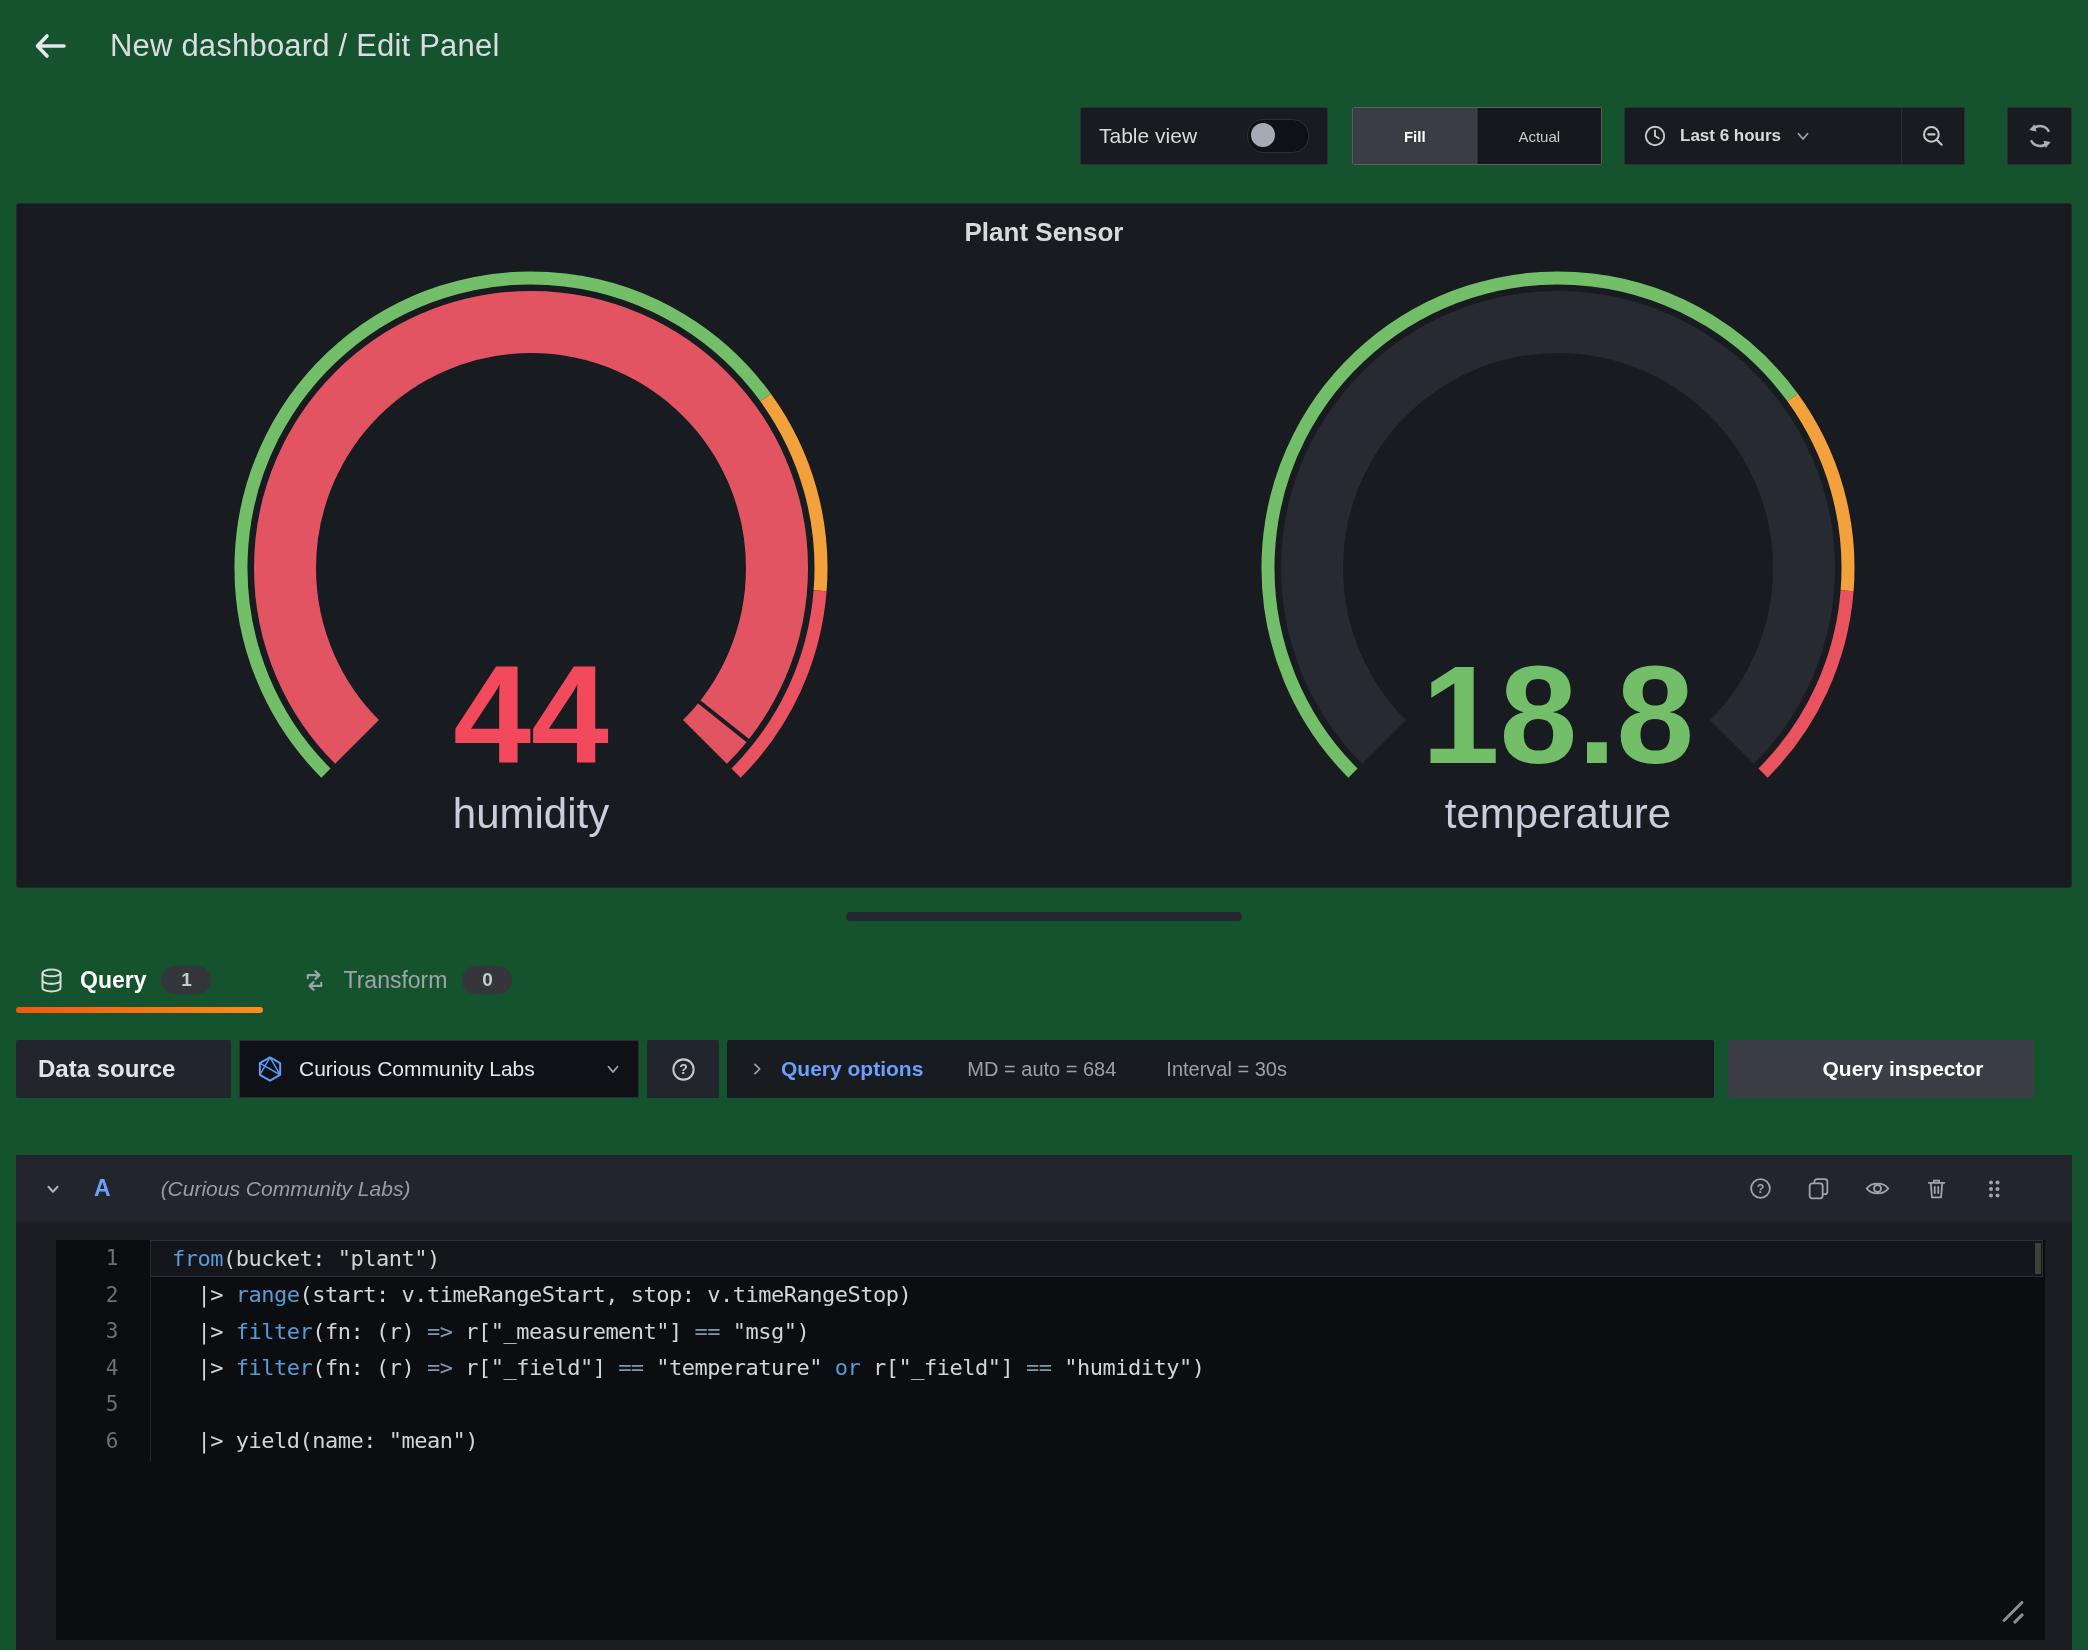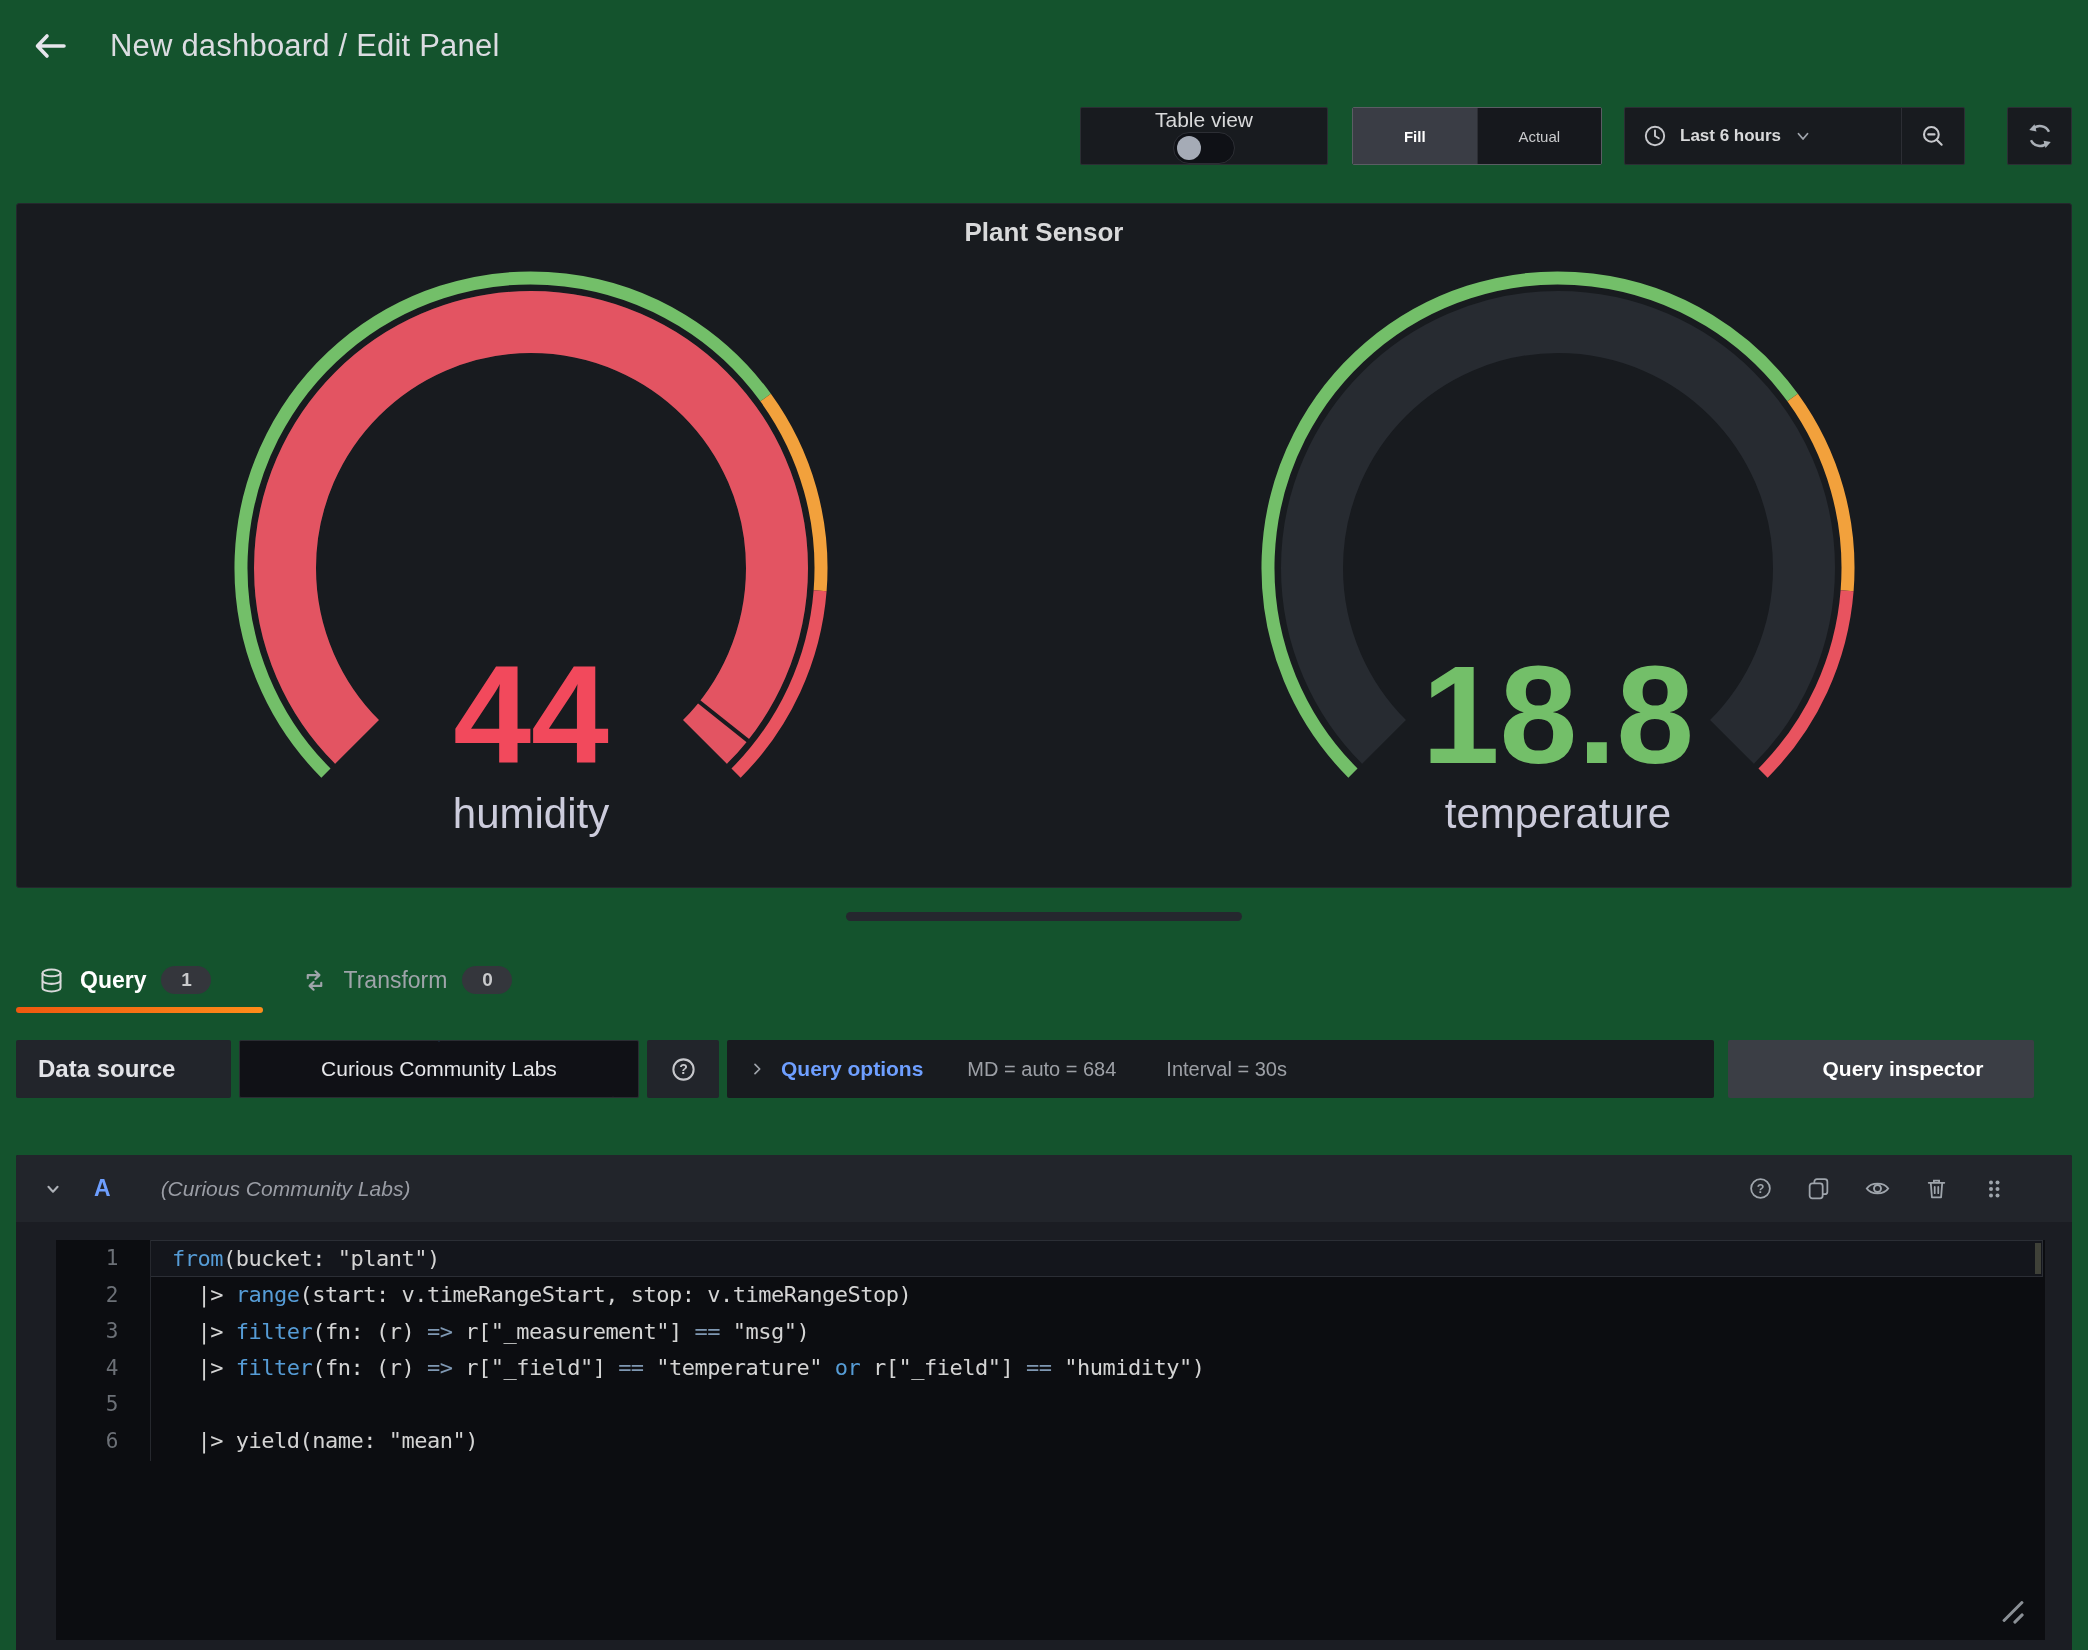--- a/index.html
+++ b/index.html
@@ -5,21 +5,21 @@
   html,body{margin:0;padding:0;background:#111217;}
   body{font-family:"Liberation Sans",sans-serif;color:#d8d9da;}
   .page{position:relative;width:2088px;height:1650px;background:#14532d;overflow:hidden;}
 
   
   .back-btn{position:absolute;left:26px;top:22px;width:48px;height:48px;display:flex;align-items:center;justify-content:center;cursor:pointer;border-radius:2px;}
   .page-title{position:absolute;left:110px;top:28px;font-size:31px;font-weight:500;color:#dbdce1;letter-spacing:.2px;}
 
   
   .tb-box{position:absolute;top:107px;height:58px;background:#181b1f;border:1px solid #2c2e34;border-radius:2px;display:flex;align-items:center;box-sizing:border-box;}
-  .tv-box{left:1080px;width:248px;padding:0 18px;justify-content:space-between;flex-direction:column;}
+  .tv-box{left:1080px;width:248px;padding:0 18px;justify-content:space-between;}
   .tv-label{font-size:21px;color:#d8d9da;}
   .toggle{width:60px;height:32px;border-radius:16px;background:#0f1116;border:1px solid #2c2e34;position:relative;cursor:pointer;}
   .toggle .knob{position:absolute;left:3px;top:3px;width:24px;height:24px;border-radius:50%;background:#a5abb6;}
   .fa-box{left:1352px;width:250px;border-color:#5b5d64;overflow:hidden;padding:0;}
   .seg{flex:1;height:100%;display:flex;align-items:center;justify-content:center;font-size:15px;cursor:pointer;}
   .seg.on{background:#3a3d45;color:#ffffff;font-weight:700;}
   .seg.off{background:#16181d;color:#c9cacc;border-left:1px solid #2c2e34;}
   .time-box{left:1624px;width:341px;padding:0;}
   .time-main{flex:1;height:100%;display:flex;align-items:center;gap:13px;padding:0 18px;cursor:pointer;}
   .time-label{font-size:17px;font-weight:600;color:#d8d9da;white-space:nowrap;}
@@ -41,21 +41,21 @@
   .tab.transform{margin-left:90px;}
   .tab-label{font-size:23px;font-weight:500;}
   .tab.query .tab-label{color:#ffffff;font-weight:600;}
   .tab.transform .tab-label{color:#9fa4aa;}
   .badge{min-width:20px;padding:3px 15px;border-radius:17px;background:#34363c;color:#c9cacc;font-size:19px;font-weight:600;text-align:center;}
   .tab-underline{position:absolute;left:16px;top:1007px;width:247px;height:6px;border-radius:3px;background:linear-gradient(90deg,#f0580f,#ff8c1a);}
 
   
   .ds-row{position:absolute;left:16px;top:1040px;width:2056px;height:58px;display:flex;align-items:stretch;}
   .ds-label{width:215px;background:#22252b;border-radius:2px;font-weight:700;font-size:24px;display:flex;align-items:center;padding:0 22px;box-sizing:border-box;margin-right:8px;color:#e3e4e8;}
-  .ds-picker{width:400px;background:#101116;border:1px solid #2a2c32;border-radius:2px;display:flex;align-items:center;gap:15px;padding:0 16px;margin-right:8px;font-size:21px;color:#e6e7ea;box-sizing:border-box;cursor:pointer;flex-direction:column;}
+  .ds-picker{width:400px;background:#101116;border:1px solid #2a2c32;border-radius:2px;display:flex;align-items:center;gap:15px;padding:0 16px;margin-right:8px;font-size:21px;color:#e6e7ea;box-sizing:border-box;cursor:pointer;}
   .ds-picker .chev{margin-left:auto;}
   .ds-help{width:72px;background:#22252b;border-radius:2px;display:flex;align-items:center;justify-content:center;margin-right:8px;cursor:pointer;}
   .ds-options{flex:1;background:#181b1f;border-radius:2px;display:flex;align-items:center;padding:0 22px;margin-right:14px;cursor:pointer;}
   .qopts-label{color:#6e9fff;font-weight:600;font-size:21px;margin-left:16px;}
   .qopts-md{color:#9da0a6;font-size:20px;margin-left:44px;}
   .qopts-int{color:#9da0a6;font-size:20px;margin-left:50px;}
   .ds-inspect{width:262px;background:#3b3e45;border-radius:2px;display:flex;align-items:center;justify-content:center;font-weight:600;font-size:21px;color:#ffffff;margin-right:38px;cursor:pointer;padding-left:44px;}
 
   
   .qrow{position:absolute;left:16px;top:1155px;width:2056px;height:495px;background:#1b1d23;border-radius:2px 2px 0 0;}

